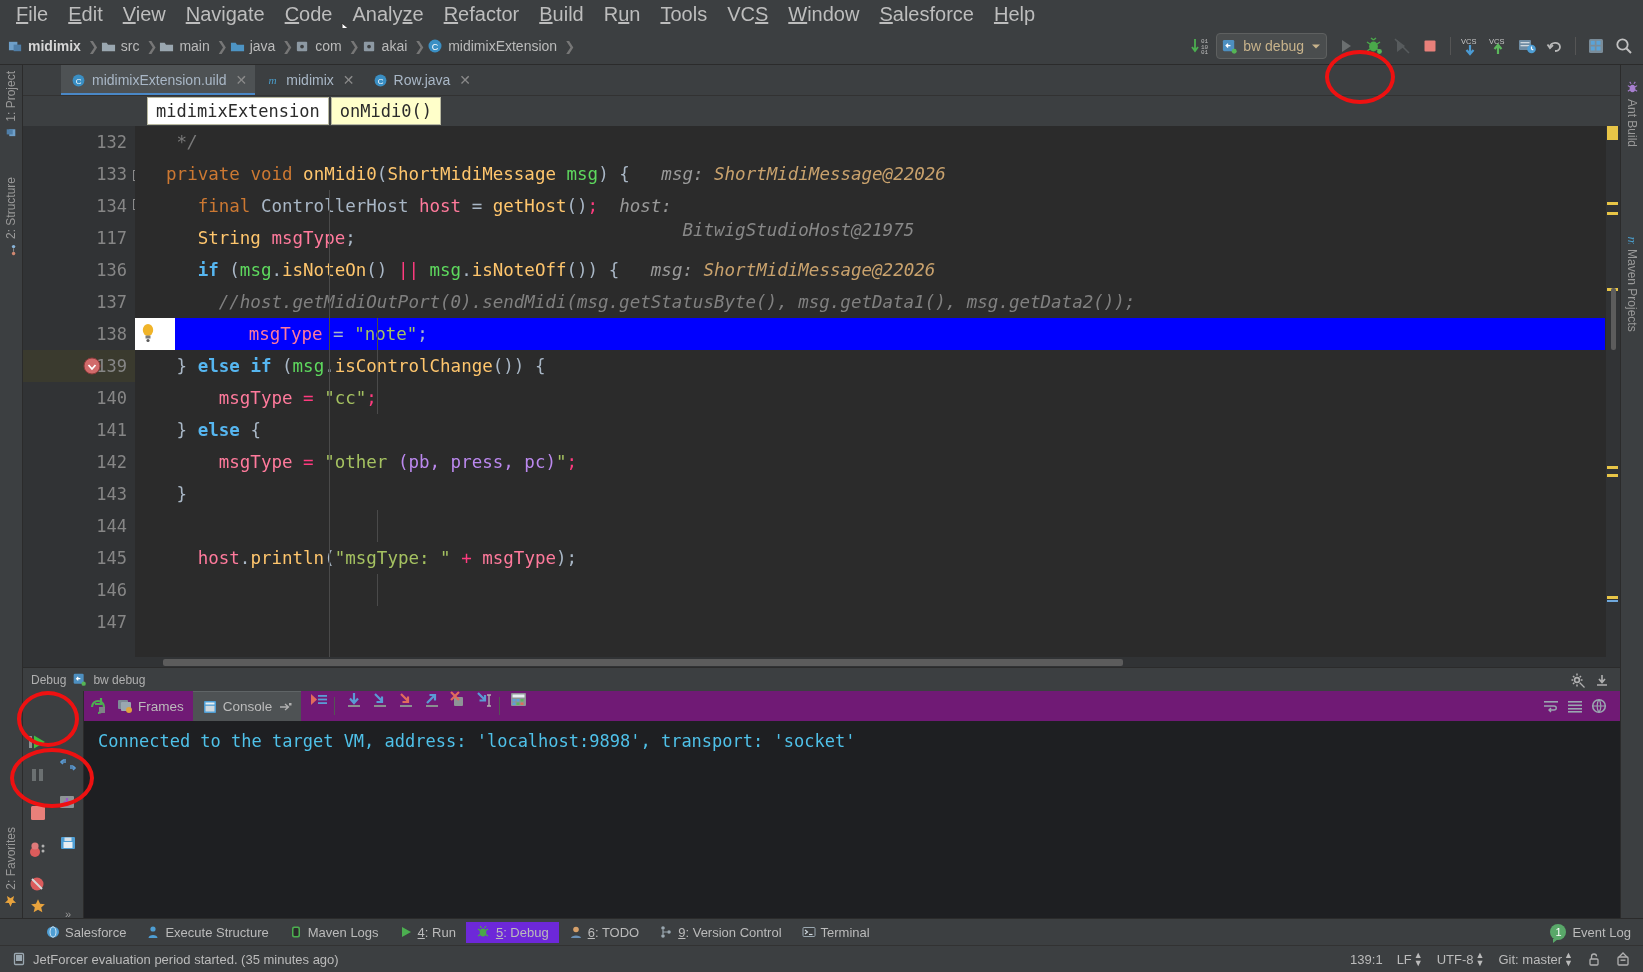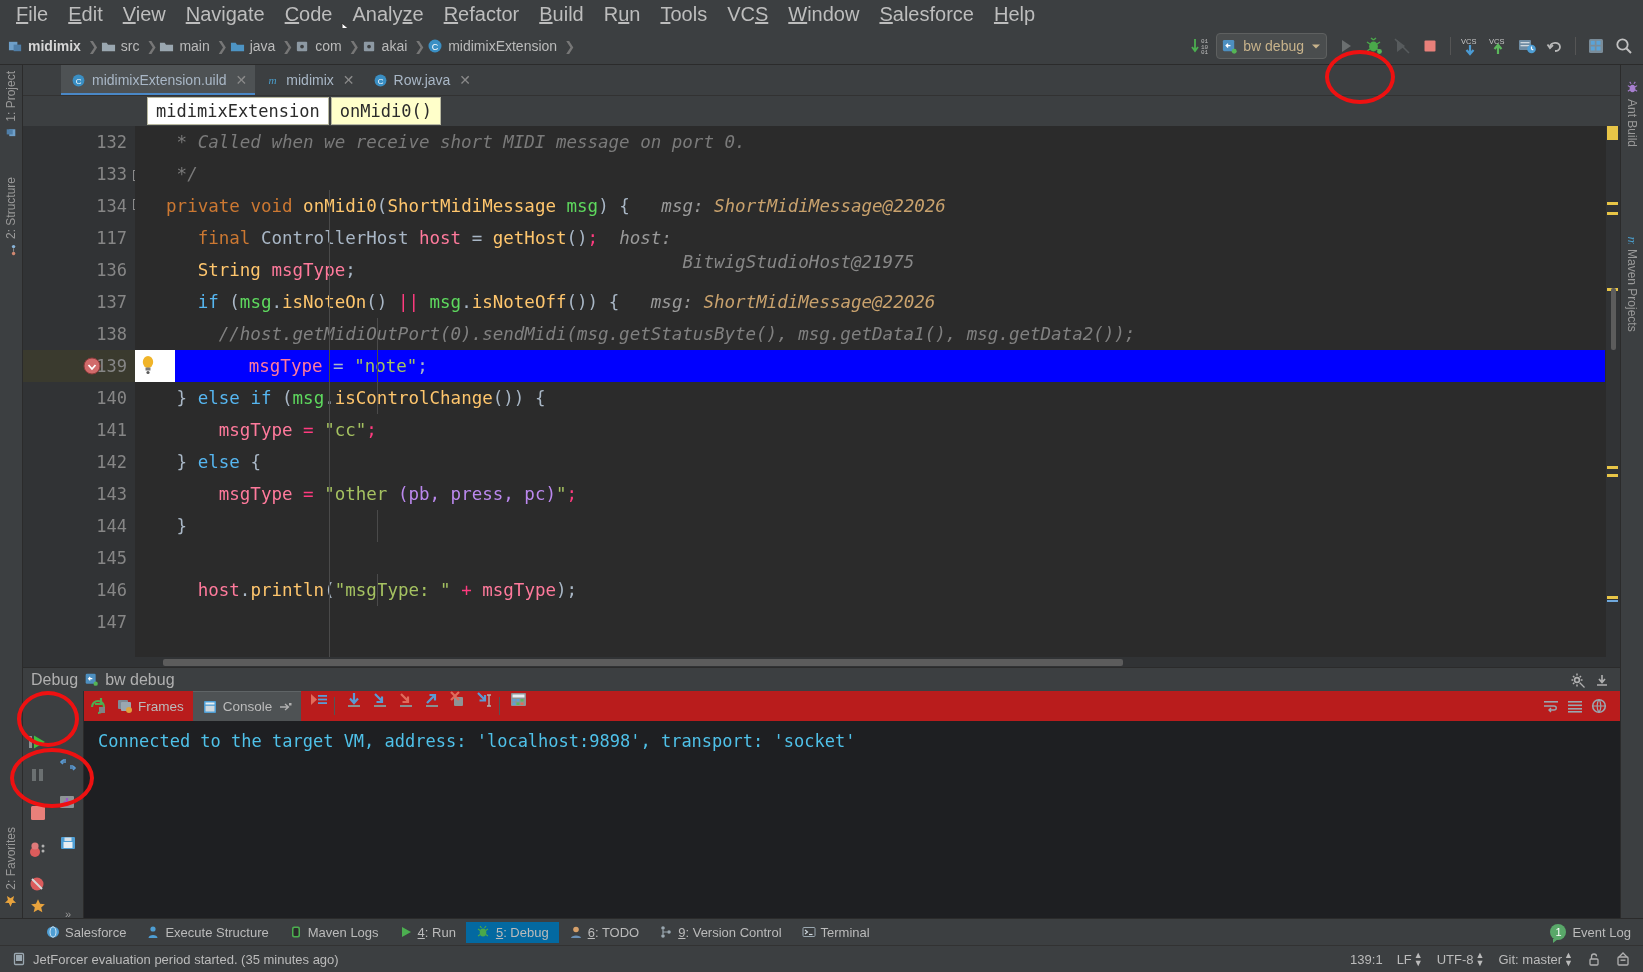--- a/index.html
+++ b/index.html
@@ -62,21 +62,21 @@
   .editor{flex:1 1 auto;display:flex;background:#2b2b2b;min-height:0;position:relative;overflow:hidden;}
   .gutter{width:112px;flex:0 0 auto;background:#313335;position:relative;}
   .gutter .lnrow{height:32px;display:flex;align-items:center;justify-content:flex-end;
        font-family:"DejaVu Sans Mono","Liberation Mono",monospace;font-size:17px;color:#868686;padding-right:8px;position:relative;}
   .gutter .lnrow.cur{background:#3a3a2e;}
   .codearea{flex:1 1 auto;position:relative;overflow:hidden;background:#2b2b2b;}
   .coderow{height:32px;display:flex;align-items:center;white-space:pre;
      font-family:"DejaVu Sans Mono","Liberation Mono",monospace;font-size:17.5px;padding-left:10px;}
   .coderow.hl{background:#0000ff;}
   .code-k{color:#cc7832;}
-  .code-kb{color:#56b6f0;}
+  .code-kb{color:#56b6f0;font-weight:bold;}
   .code-fn{color:#ffc66d;}
   .code-field{color:#ff7a9c;}
   .code-str{color:#a5c261;}
   .code-txt{color:#a9b7c6;}
   .code-green{color:#5ed95e;}
   .code-cmt{color:#808080;font-style:italic;}
   .code-doc{color:#7a7a7a;font-style:italic;}
   .hint-o{color:#c9a26d;font-style:italic;}
   .hint-g{color:#888888;font-style:italic;margin-top:48px;}
   .hint-lbl{color:#9a9a9a;font-style:italic;}
@@ -89,39 +89,39 @@
   
   .markerstrip{width:14px;flex:0 0 auto;background:#313335;position:relative;border-left:1px solid #2b2b2b;}
   .mark{position:absolute;left:1px;width:11px;}
 
   
   .hscroll{height:10px;background:#313335;position:relative;flex:0 0 auto;}
   .hscroll .thumb{position:absolute;top:2px;height:7px;background:#5c5c5c;border-radius:2px;}
 
   
   .debugpane{flex:0 0 auto;display:flex;flex-direction:column;background:#3c3f41;border-top:1px solid #2b2b2b;}
-  .dp-head{height:24px;display:flex;align-items:center;gap:6px;padding-left:8px;font-size:16px;color:#b0b0b0;}
+  .dp-head{height:24px;display:flex;align-items:center;gap:6px;padding-left:8px;font-size:12px;color:#b0b0b0;}
   .dp-head .right{margin-left:auto;display:flex;align-items:center;gap:8px;padding-right:10px;}
   .dp-body{display:flex;flex:1 1 auto;min-height:0;}
   .dp-sidebar{width:30px;flex:0 0 auto;display:flex;flex-direction:column;align-items:center;gap:4px;padding-top:4px;background:#3c3f41;}
   .dp-sidebar2{width:30px;flex:0 0 auto;display:flex;flex-direction:column;align-items:center;gap:6px;padding-top:6px;background:#3c3f41;border-right:1px solid #2b2b2b;}
   .dp-main{flex:1 1 auto;display:flex;flex-direction:column;min-width:0;}
-  .dp-tabs{height:30px;display:flex;align-items:stretch;background:#b91c1c;}
+  .dp-tabs{height:30px;display:flex;align-items:stretch;background:#701a75;}
   .dtab{display:flex;align-items:center;gap:5px;padding:0 9px;font-size:13.5px;color:#bbbbbb;}
   .dtab.active{background:#4e5254;border-top:1px solid #5f6466;}
   .dsep{width:1px;height:18px;background:#555;align-self:center;margin:0 5px;}
   .dp-toolicons{display:flex;align-items:center;gap:3px;padding-left:4px;}
   .dp-right-icons{margin-left:auto;display:flex;align-items:center;gap:6px;padding-right:12px;}
   .console{flex:1 1 auto;background:#1e1f22;padding:10px 0 0 14px;min-height:0;overflow:hidden;}
   .console .cline{font-family:"DejaVu Sans Mono","Liberation Mono",monospace;font-size:17px;color:#4fc1e9;white-space:pre;}
 
   
   .twbar{height:26px;display:flex;align-items:center;background:#3c3f41;border-top:1px solid #2b2b2b;flex:0 0 auto;}
   .tw{display:flex;align-items:center;gap:5px;padding:3px 10px;font-size:13px;color:#bbbbbb;white-space:nowrap;}
-  .tw.active{background:#0369a1;}
+  .tw.active{background:#6d28d9;}
   .tw u{text-decoration:underline;}
   .twbar .right{margin-left:auto;display:flex;align-items:center;gap:6px;padding-right:12px;}
   .evtlog{display:flex;align-items:center;gap:6px;font-size:13px;color:#bbbbbb;}
   .badge{width:16px;height:16px;border-radius:50%;background:#59a869;color:#ffffff;font-size:11px;
          display:flex;align-items:center;justify-content:center;position:relative;}
   .badge:after{content:"";position:absolute;bottom:-3px;left:3px;border-left:5px solid #59a869;border-bottom:4px solid transparent;}
 
   
   .statusbar{height:26px;display:flex;align-items:center;background:#3c3f41;border-top:1px solid #323232;flex:0 0 auto;}
   .sb-left{display:flex;align-items:center;gap:7px;padding-left:12px;font-size:13px;color:#bbbbbb;}
@@ -481,21 +481,20 @@
               <span>147</span>
             </div>
           </div>
         <div class="codearea" id="codearea">
           <div class="iguide" style="left:194px;top:64px;height:32px;"></div>
           <div class="iguide" style="left:194px;top:96px;height:256px;"></div>
           <div class="iguide" style="left:194px;top:352px;height:192px;"></div>
           <div class="iguide" style="left:242px;top:192px;height:96px;"></div>
           <div class="iguide" style="left:242px;top:384px;height:32px;"></div>
           <div class="iguide" style="left:242px;top:448px;height:32px;"></div>
-        <div class="coderow"><span class="code-doc">   * Called when we receive short MIDI message on port 0.</span></div>
             <div class="coderow"><span class="code-doc">   */</span></div>
             <div class="coderow"><span class="code-txt">  </span><span class="code-k">private</span><span class="code-txt"> </span><span class="code-k">void</span><span class="code-txt"> </span><span class="code-fn">onMidi0</span><span class="code-txt">(</span><span class="code-fn">ShortMidiMessage</span><span class="code-txt"> </span><span class="code-green">msg</span><span class="code-txt">) {</span><span class="hint-lbl">   msg: </span><span class="hint-o">ShortMidiMessage@22026</span></div>
             <div class="coderow"><span class="code-txt">     </span><span class="code-k">final</span><span class="code-txt"> </span><span class="code-txt">ControllerHost</span><span class="code-txt"> </span><span class="code-field">host</span><span class="code-txt"> = </span><span class="code-fn">getHost</span><span class="code-txt">()</span><span class="op-pink">;</span><span class="hint-lbl">  host: </span><span class="hint-g">BitwigStudioHost@21975</span></div>
             <div class="coderow"><span class="code-txt">     </span><span class="code-fn">String</span><span class="code-txt"> </span><span class="code-field">msgType</span><span class="code-txt">;</span></div>
             <div class="coderow"><span class="code-txt">     </span><span class="code-kb">if</span><span class="code-txt"> (</span><span class="code-green">msg</span><span class="code-txt">.</span><span class="code-fn">isNoteOn</span><span class="code-txt">()</span><span class="op-pink"> || </span><span class="code-green">msg</span><span class="code-txt">.</span><span class="code-fn">isNoteOff</span><span class="code-txt">()) {</span><span class="hint-lbl">   msg: </span><span class="hint-o">ShortMidiMessage@22026</span></div>
             <div class="coderow"><span class="code-cmt">       //host.getMidiOutPort(0).sendMidi(msg.getStatusByte(), msg.getData1(), msg.getData2());</span></div>
             <div class="coderow hl"><span style="display: inline-block; width: 40px; margin-left: -10px; background: rgb(255, 255, 255); height: 32px; line-height: 0; position: relative;"><svg width="18" height="22" viewBox="0 0 18 22" style="position:absolute;left:4px;top:4px;">
                   <ellipse cx="9" cy="8" rx="5.2" ry="6" fill="#f0b429"></ellipse>
                   <rect x="6.5" y="13.5" width="5" height="3" fill="#7a7a7a"></rect>
                   <circle cx="9" cy="18.5" r="1.6" fill="#5a5a5a"></circle>

